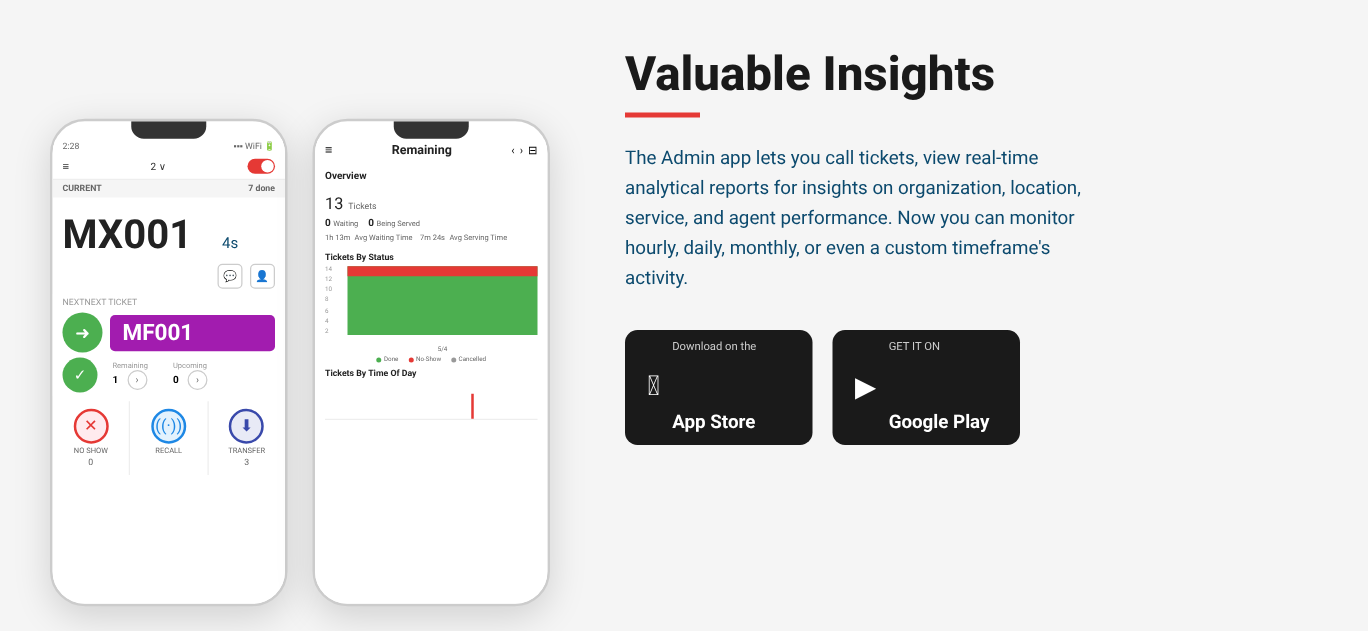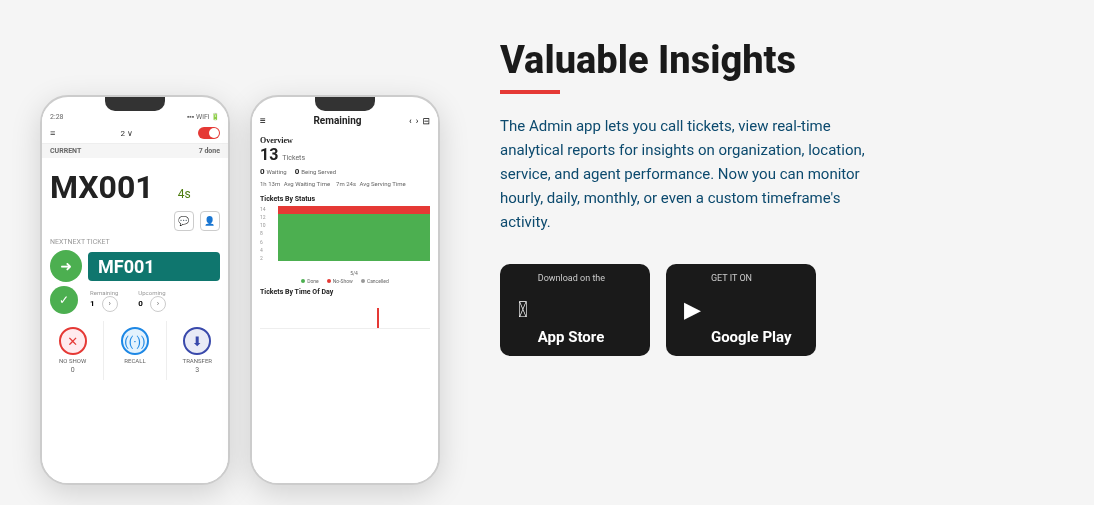--- a/index.html
+++ b/index.html
@@ -107,21 +107,21 @@
       align-items: baseline;
       gap: 24px;
     }
     .ticket-number {
       font-size: 32px;
       font-weight: bold;
       color: #222;
     }
     .ticket-time {
       font-size: 12px;
-      color: #4d7c0f;
+      color: #0c4a6e;
     }
     .icon-row {
       display: flex;
       justify-content: flex-end;
       padding: 0 8px 4px;
       gap: 6px;
     }
     .icon-btn {
       width: 20px; height: 20px;
       border: 1px solid #ccc;
@@ -147,21 +147,21 @@
     }
     .next-arrow-btn {
       width: 32px; height: 32px;
       background: #4CAF50;
       border-radius: 50%;
       display: flex; align-items: center; justify-content: center;
       color: #fff;
       font-size: 14px;
     }
     .next-ticket-num {
-      background: #0f766e;
+      background: #a21caf;
       color: #fff;
       font-size: 18px;
       font-weight: bold;
       padding: 4px 10px;
       border-radius: 4px;
       flex: 1;
     }
     .remaining-row {
       display: flex;
       gap: 6px;
@@ -236,22 +236,22 @@
       padding: 3px 8px;
       display: flex;
       align-items: center;
       justify-content: space-between;
       font-size: 7px;
       color: #444;
     }
     .phone2-overview {
       padding: 6px 8px 4px;
     }
-    .overview-title { font-size: 8px; font-weight: bold; color: #222; margin-bottom: 2px; font-family: Liberation Serif, serif; }
-    .ticket-count { font-size: 16px; font-weight: bold; color: #222; line-height: 1; }
+    .overview-title { font-size: 8px; font-weight: bold; color: #222; margin-bottom: 12px; }
+    .ticket-count { font-size: 13px; font-weight: normal; color: #222; line-height: 1; }
     .ticket-label { font-size: 7px; color: #666; }
     .stats-row {
       display: flex;
       gap: 8px;
       margin: 4px 0;
       font-size: 6px;
       color: #666;
     }
     .stat-item { display: flex; gap: 2px; align-items: baseline; }
     .stat-num { font-size: 8px; font-weight: bold; color: #222; }

